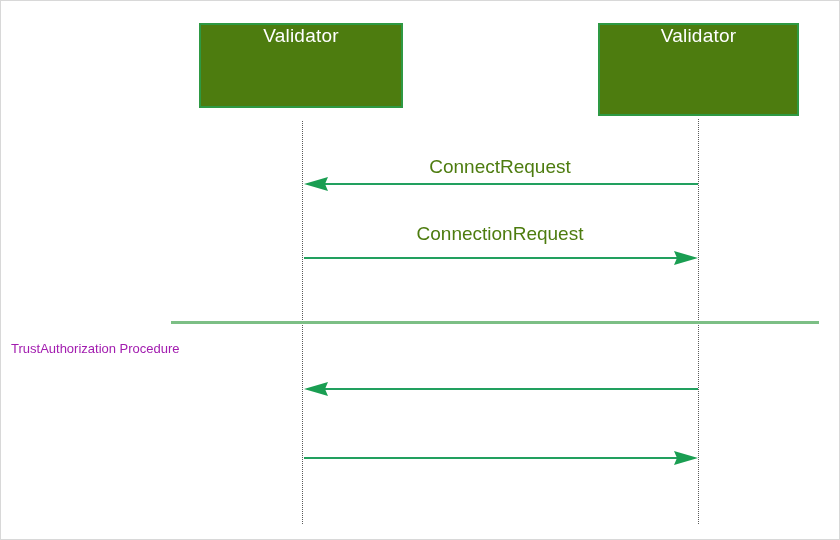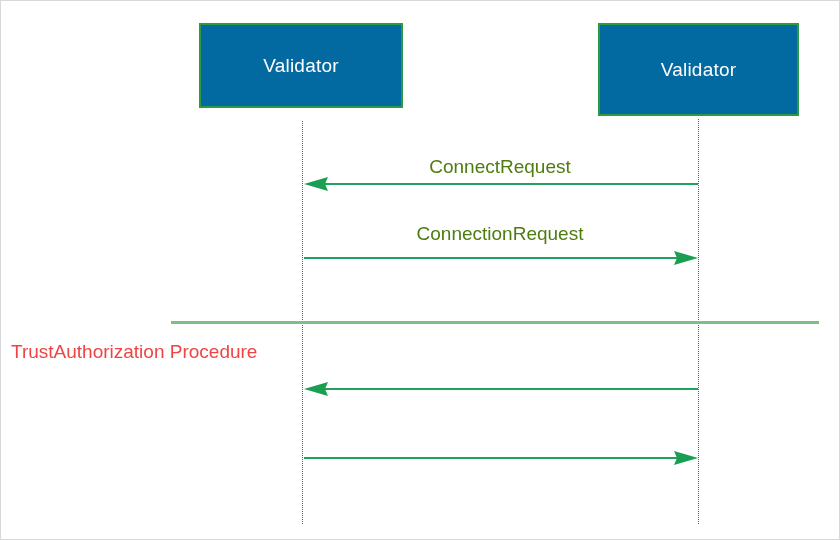--- a/index.html
+++ b/index.html
@@ -12,25 +12,24 @@
     width: 840px;
     height: 540px;
     background: #ffffff;
     border: 1px solid #d8d8d8;
     box-sizing: border-box;
     overflow: hidden;
     font-family: "Liberation Sans", sans-serif;
   }
   .actor-box {
     position: absolute;
-    background: #0369a1;
+    background: #4d7c0f;
     border: 2px solid #2e9943;
     box-sizing: border-box;
     display: flex;
-    align-items: center;
     justify-content: center;
   }
   .actor-label {
     color: #ffffff;
     font-size: 19px;
     font-family: "Liberation Sans", sans-serif;
     letter-spacing: 0.2px;
     white-space: nowrap;
   }
   #actor-validator {
@@ -81,22 +80,22 @@
     left: 170px;
     top: 320px;
     width: 648px;
     height: 3px;
     background: #7cbf85;
   }
   #procedure-label {
     position: absolute;
     left: 10px;
     top: 340px;
-    color: #ef4444;
-    font-size: 19px;
+    color: #a21caf;
+    font-size: 13px;
     font-family: "Liberation Sans", sans-serif;
     white-space: nowrap;
   }
 </style>
 </head>
 <body>
 
 <div id="canvas">
 
   <div class="actor-box" id="actor-validator">

